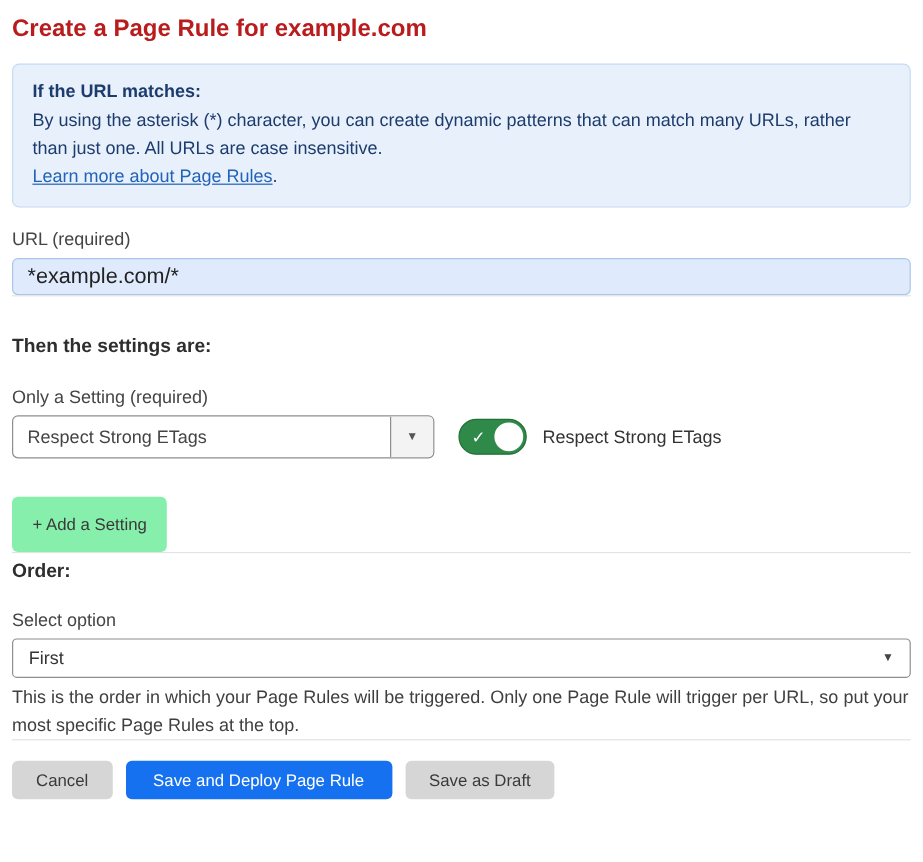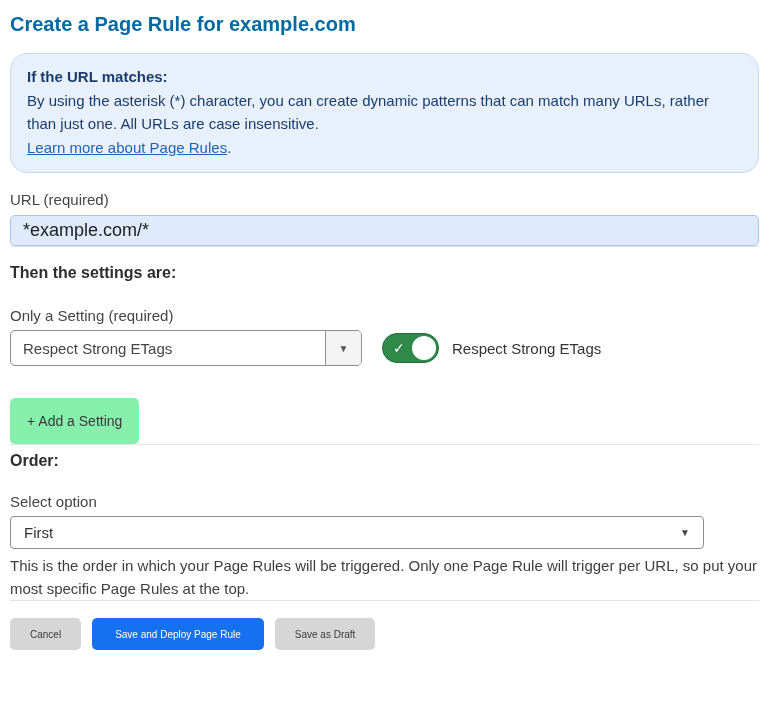--- a/index.html
+++ b/index.html
@@ -10,28 +10,28 @@
     color: #333;
     overflow: hidden;
   }
   .container { padding: 0 10px; }
 
   .page-title {
     margin-top: 12px;
     font-size: 20px;
     line-height: 24px;
     font-weight: bold;
-    color: #0369a1;
+    color: #b91c1c;
   }
 
   .info-box {
     margin-top: 17px;
     background: #e8f1fb;
     border: 1px solid #c5daf3;
-    border-radius: 17px;
+    border-radius: 6px;
     padding: 11px 16px 13px 16px;
     font-size: 15px;
     line-height: 23.5px;
     color: #1d3c6e;
   }
   .info-box .info-heading { font-weight: bold; }
   .info-box a.info-link {
     color: #2262b8;
     text-decoration: underline;
     cursor: pointer;
@@ -62,21 +62,21 @@
   hr.divider {
     border: none;
     border-top: 1px solid #e3e3e3;
     margin: 0;
   }
   .hr-1 { margin-top: 36px; }
   .hr-2 { margin-top: 18px; }
   .hr-3 { margin-top: 8px; }
 
   .section-heading {
-    margin-top: 16px;
+    margin-top: 32px;
     font-size: 16px;
     line-height: 20px;
     font-weight: bold;
     color: #2e2e2e;
   }
 
   .setting-row {
     margin-top: 5px;
     display: flex;
     align-items: center;
@@ -152,21 +152,21 @@
     border: none;
     border-radius: 5px;
     font-size: 14px;
     font-family: Liberation Sans, sans-serif;
     color: #3a3a3a;
     cursor: pointer;
   }
 
   .order-select {
     margin-top: 5px;
-    width: 694px;
+    width: 749px;
     height: 33px;
     border: 1px solid #8e8e8e;
     border-radius: 4px;
     background: #ffffff;
     display: flex;
     align-items: center;
     justify-content: space-between;
     padding: 0 13px;
     cursor: pointer;
   }
@@ -184,21 +184,21 @@
   .actions {
     margin-top: 17px;
     display: flex;
     align-items: center;
     gap: 11px;
   }
   .btn {
     height: 32px;
     border: none;
     border-radius: 5px;
-    font-size: 10px;
+    font-size: 14px;
     font-family: "Liberation Sans", sans-serif;
     cursor: pointer;
   }
   .btn-gray {
     background: #d6d6d6;
     color: #3a3a3a;
     padding: 0 20px;
   }
   .btn-primary {
     background: #1671f0;

